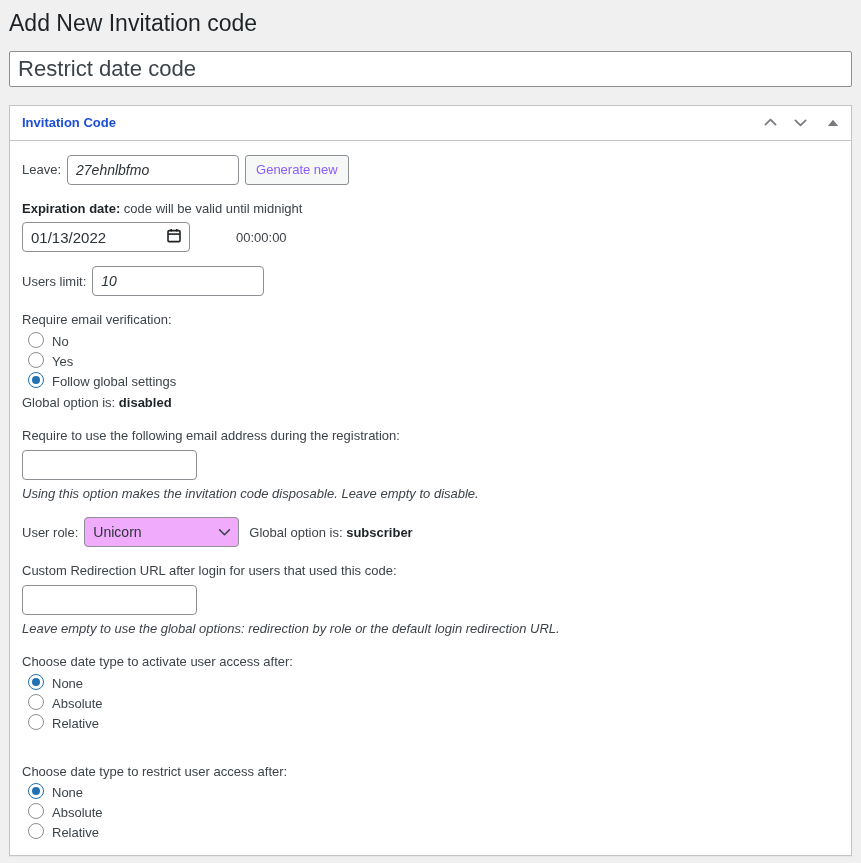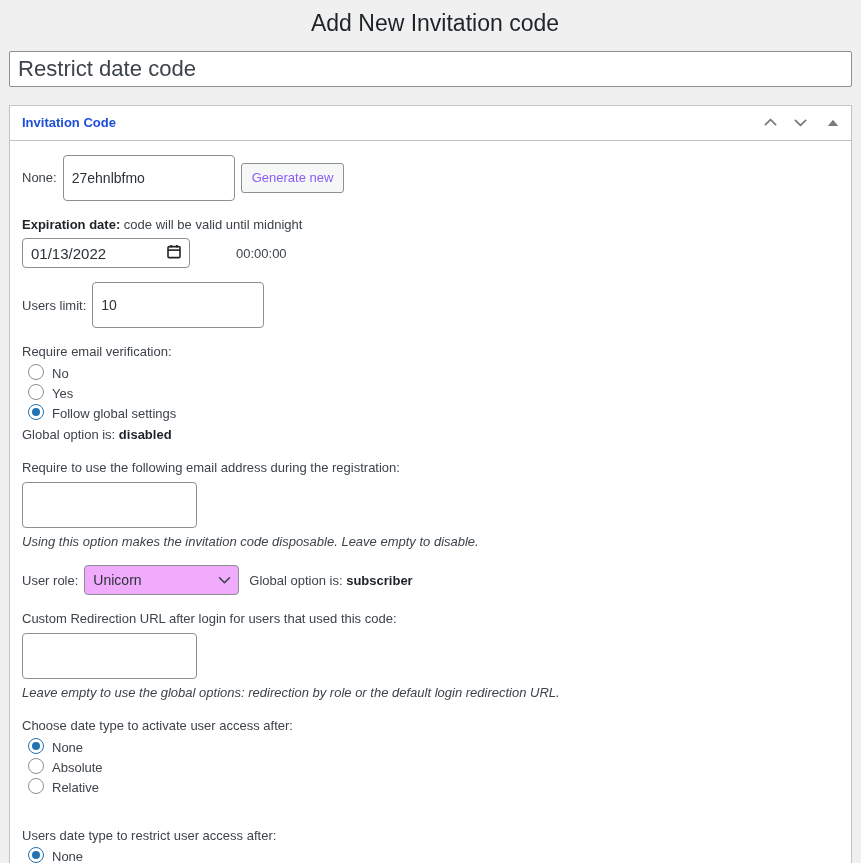--- a/index.html
+++ b/index.html
@@ -15,21 +15,20 @@
     color: #3c434a;
     overflow: hidden;
   }
   .page-title {
     font-size: 23px;
     font-weight: 400;
     line-height: 1.3;
     color: #1d2327;
     margin: 0;
     padding: 9px 0 12px 9px;
-    text-align: center;
   }
   .title-input-wrap {
     margin: 0 9px 0 9px;
   }
   input.title-field {
     box-sizing: border-box;
     display: block;
     width: 100%;
     height: 36px;
     padding: 3px 8px;
@@ -93,30 +92,31 @@
     display: flex;
     align-items: center;
   }
   .field-row.block { display: block; }
   label.inline-label {
     margin-right: 6px;
     white-space: nowrap;
   }
   input.text-field {
     box-sizing: border-box;
-    height: 46px;
+    height: 30px;
     padding: 0 8px;
     font-size: 14px;
     font-family: "Liberation Sans", sans-serif;
     color: #2c3338;
     background: #fff;
     border: 1px solid #8c8f94;
     border-radius: 4px;
     outline: none;
     box-shadow: 0 0 0 transparent;
+    font-style: italic;
   }
   input.code-field { width: 172px; }
   input.users-limit-field { width: 172px; }
   input.email-field { width: 175px; }
   input.redirect-field { width: 175px; }
 
   input.date-field {
     box-sizing: border-box;
     height: 30px;
     width: 168px;
@@ -262,21 +262,21 @@
         <svg width="12" height="8" viewBox="0 0 12 8" fill="currentColor">
             <polygon points="6,0.8 11.2,7 0.8,7"></polygon>
           </svg>
       </button>
     </div>
   </div>
 
   <div class="inside">
 
     <div class="field-row">
-      <label class="inline-label">None:</label>
+      <label class="inline-label">Leave:</label>
       <input class="text-field code-field" type="text" value="27ehnlbfmo" style="">
       <button class="btn-secondary">Generate new</button>
     </div>
 
     <div class="field-row block">
       <span class="section-label"><span class="bold-label">Expiration date:</span><span> code will be valid until midnight</span></span>
       <span style="display:flex;align-items:center;gap:37px;">
         <span class="cal-icon-wrap">
           <input class="date-field" type="text" value="01/13/2022" style="">
           <span class="cal-icon">
@@ -355,21 +355,21 @@
           <span class="radio-label">Absolute</span>
         </div>
         <div class="radio-row">
           <span class="radio"></span>
           <span class="radio-label">Relative</span>
         </div>
       </div>
     </div>
 
     <div class="radio-block-2">
-      <span class="section-label" style="margin-top:0;margin-bottom:2px;">Users date type to restrict user access after:</span>
+      <span class="section-label" style="margin-top:0;margin-bottom:2px;">Choose date type to restrict user access after:</span>
       <div class="radio-group">
         <div class="radio-row">
           <span class="radio checked"></span>
           <span class="radio-label">None</span>
         </div>
         <div class="radio-row">
           <span class="radio"></span>
           <span class="radio-label">Absolute</span>
         </div>
         <div class="radio-row">

